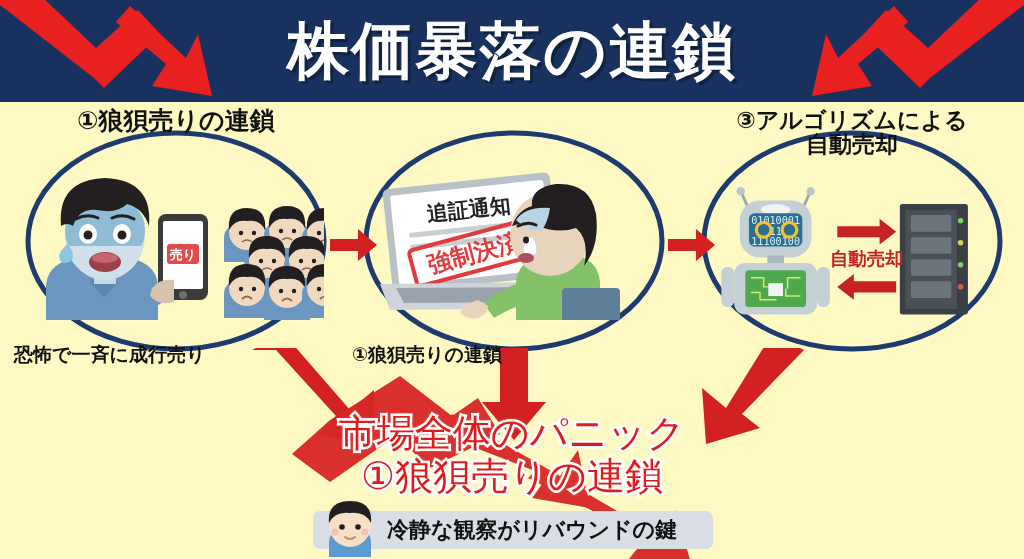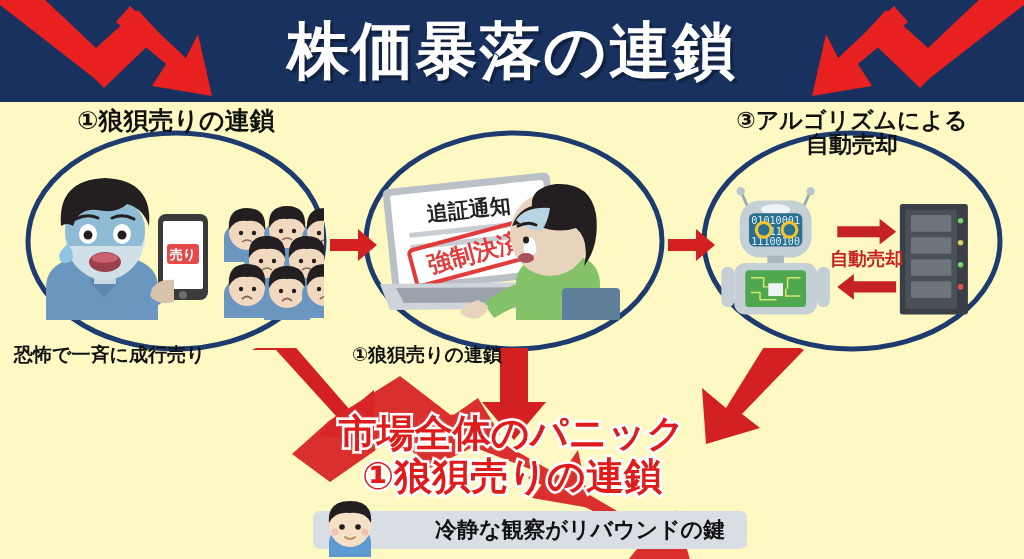--- a/index.html
+++ b/index.html
@@ -57,38 +57,38 @@
 
   
   .lower-arrows{position:absolute;left:0;top:348px;width:1024px;height:211px;z-index:2;}
 
   
   .conclusion{
     position:absolute;left:0;top:412px;width:1024px;
     text-align:center;z-index:7;pointer-events:none;
   }
   .conclusion div{
-    font-size:38px;font-weight:bold;color:#e01b1b;line-height:1.14;
+    font-size:38px;font-weight:normal;color:#e01b1b;line-height:1.14;
     white-space:nowrap;
     -webkit-text-stroke:5px #ffffff;
     paint-order:stroke fill;
     text-shadow:
        0 0 4px #fff, 2px 0 0 #fff, -2px 0 0 #fff, 0 2px 0 #fff, 0 -2px 0 #fff;
   }
 
   
   .bottom-pill{
     position:absolute;left:313px;top:511px;
     height:38px;min-width:400px;
     background:#d8dee4;border-radius:7px;
     display:flex;align-items:center;z-index:8;
     padding:0 22px 0 74px;box-sizing:border-box;
   }
   .bottom-pill-text{
-    color:#111111;font-weight:bold;font-size:22px;white-space:nowrap;margin-left:48px;
+    color:#111111;font-weight:bold;font-size:22px;white-space:nowrap;
   }
   .pill-avatar{position:absolute;left:6px;top:-12px;z-index:9;}
 </style>
 </head>
 <body>
 
 <div id="stage">
 
   <div class="header">
     <svg class="header-svg" width="1024" height="102" viewBox="0 0 1024 102">

